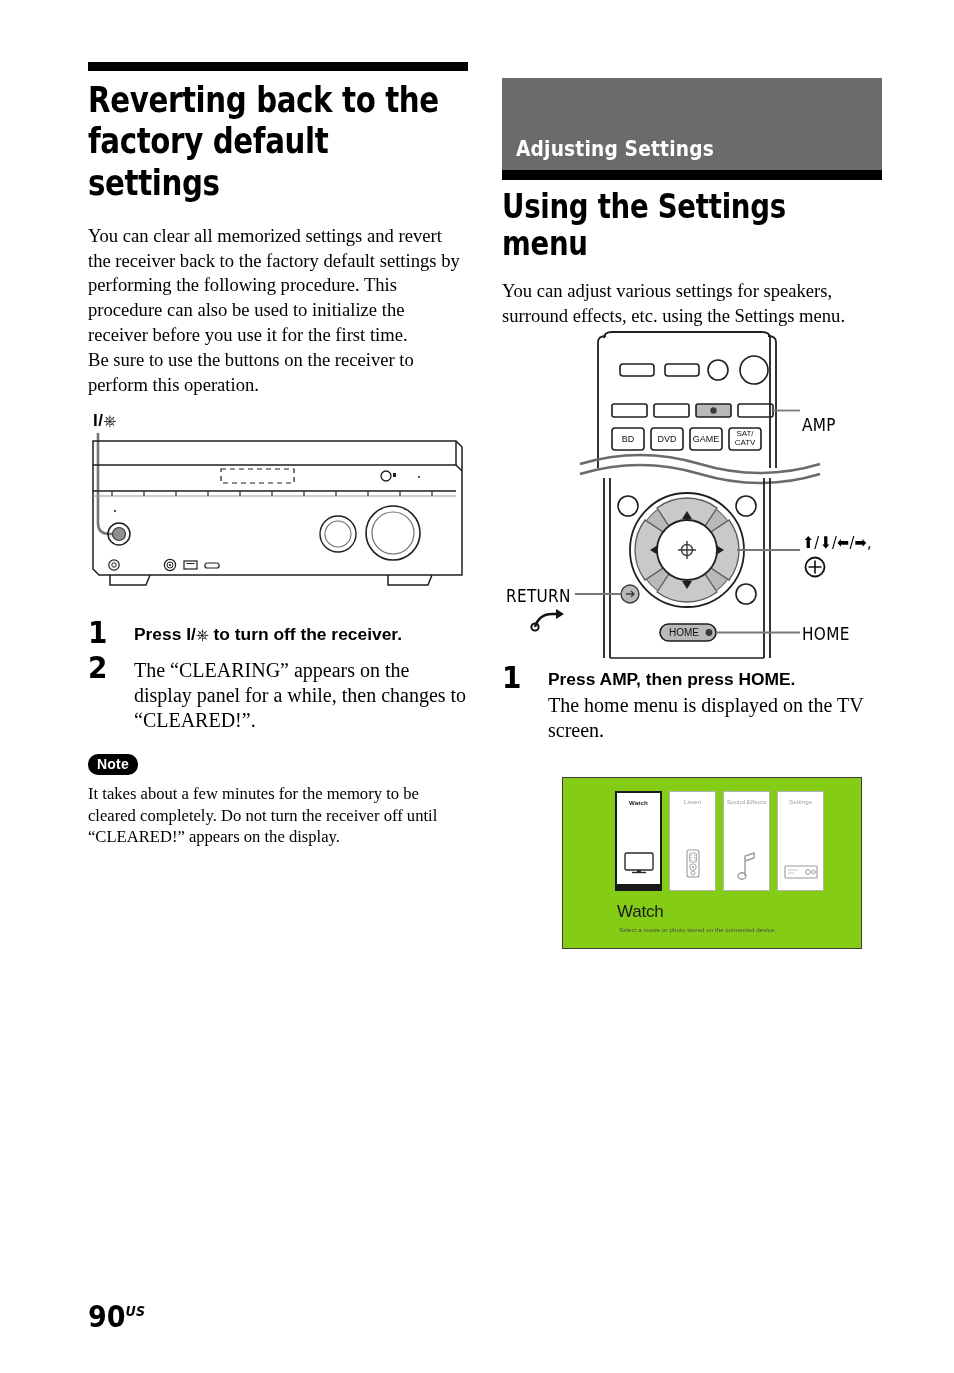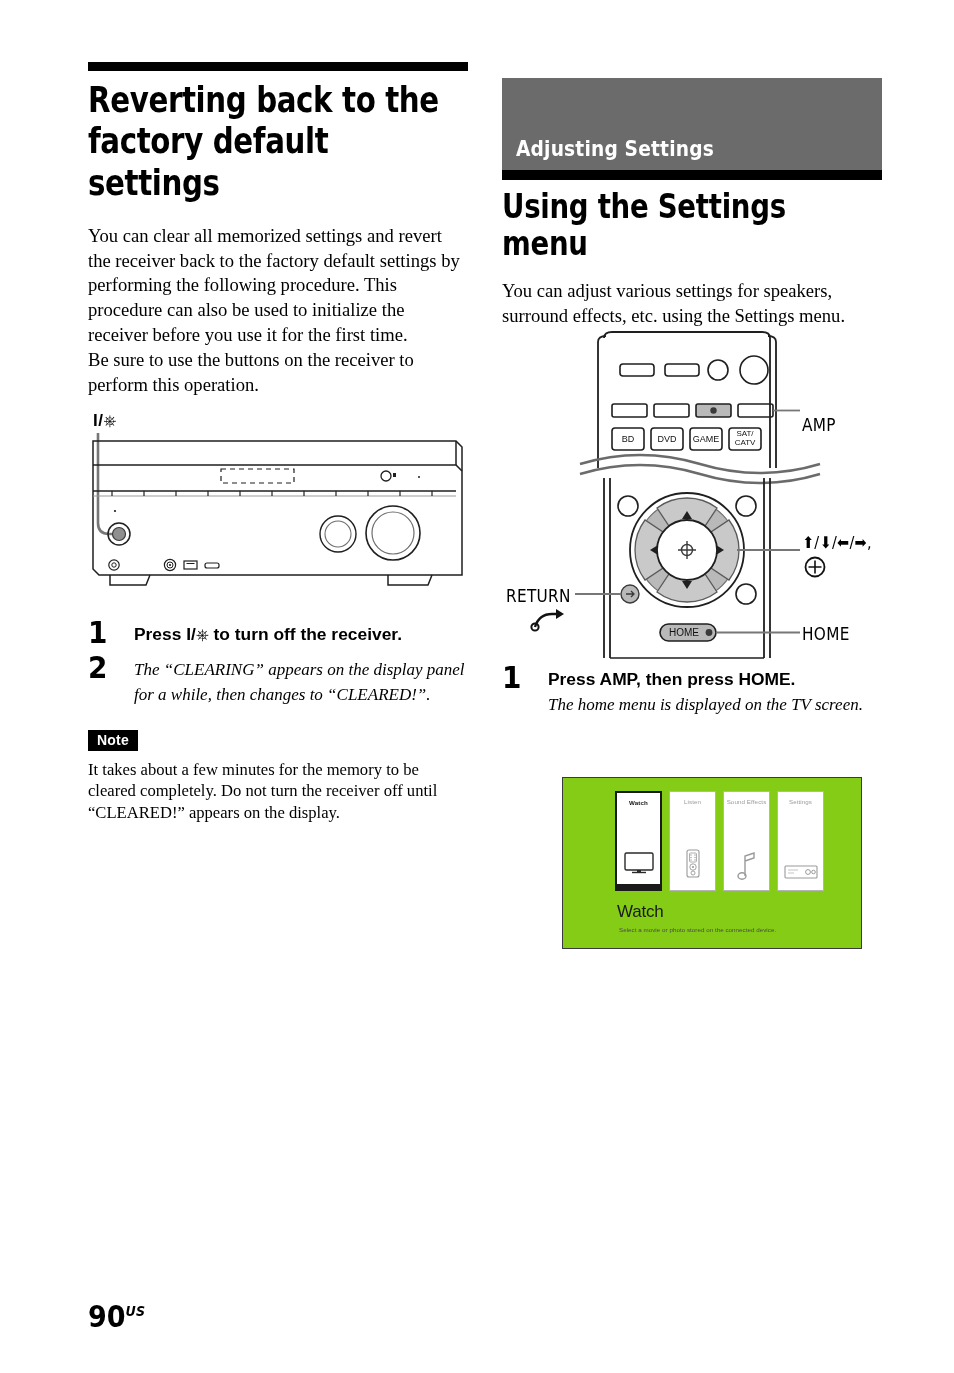--- a/index.html
+++ b/index.html
@@ -109,44 +109,44 @@
   }
   .step-head {
     font-family: "Liberation Sans", sans-serif;
     font-weight: 700;
     font-size: 17.4px;
     line-height: 23px;
     margin: 0;
   }
   .step-body {
     font-family: "Liberation Serif", serif;
-    font-size: 17px;
+    font-size: 20px;
     line-height: 24.6px;
     margin: 2px 0 0 0;
-    font-style: italic;
   }
   .pwr {
     font-family: "Liberation Sans", sans-serif;
     font-weight: 700;
   }
   .pwr .glyph {
     font-weight: 400;
     font-size: 16px;
   }
 
   
   .note-tag {
     display: inline-block;
     background: #000;
     color: #fff;
     font-family: "Liberation Sans", sans-serif;
     font-weight: 700;
     font-size: 14px;
     padding: 2px 9px 3px 9px;
     letter-spacing: 0.2px;
+    border-radius: 10px;
   }
   p.note-body {
     font-family: "Liberation Serif", serif;
     font-size: 16.6px;
     line-height: 21.6px;
     margin: 8px 0 0 0;
   }
 
   
   .fig { position: relative; }

